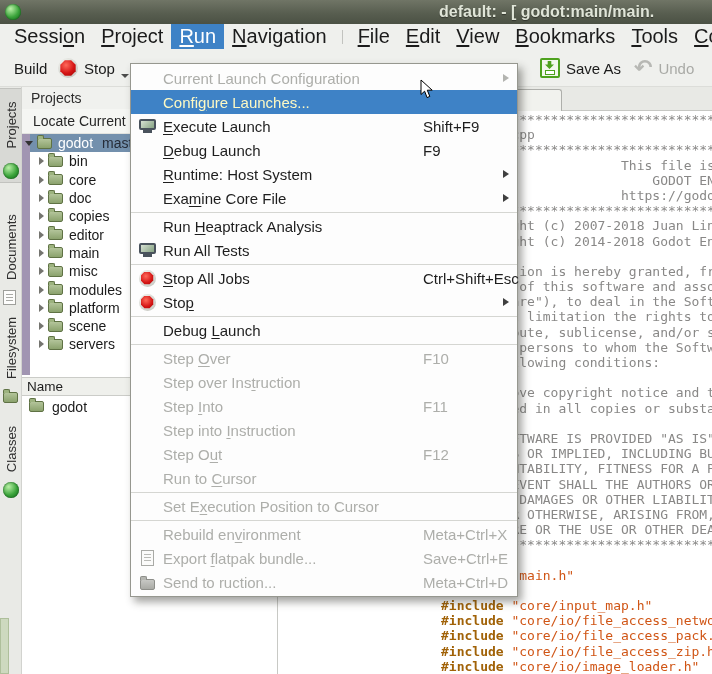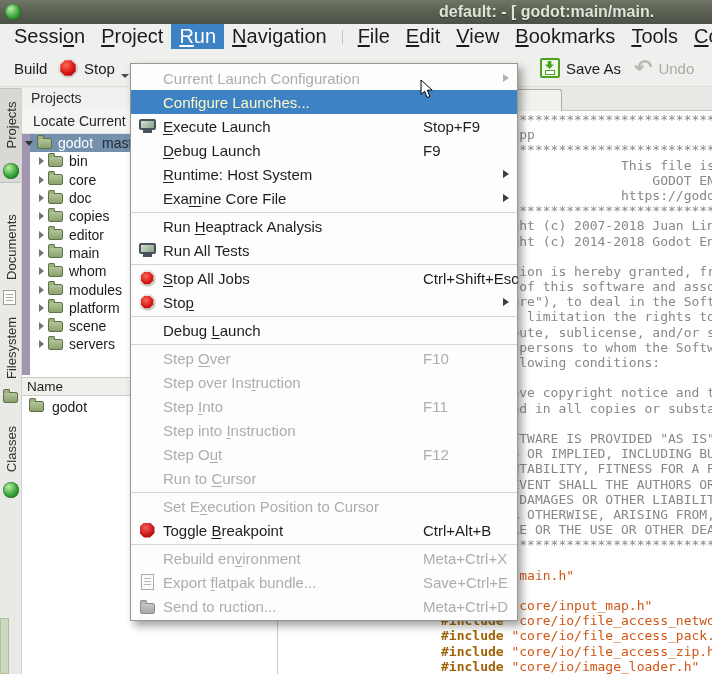--- a/index.html
+++ b/index.html
@@ -256,21 +256,21 @@
           <span class="lbl">editor</span>
         </div>
         <div class="trow child">
           <span class="exp closed"></span>
           <span class="ic-folder"></span>
           <span class="lbl">main</span>
         </div>
         <div class="trow child">
           <span class="exp closed"></span>
           <span class="ic-folder"></span>
-          <span class="lbl">whom</span>
+          <span class="lbl">misc</span>
         </div>
         <div class="trow child">
           <span class="exp closed"></span>
           <span class="ic-folder"></span>
           <span class="lbl">modules</span>
         </div>
         <div class="trow child">
           <span class="exp closed"></span>
           <span class="ic-folder"></span>
           <span class="lbl">platform</span>
@@ -308,21 +308,21 @@
         <span class="mi-sub"></span>
       </div>
       <div class="mi hl">
         <span class="mi-label">Confi<u>g</u>ure Launches...</span>
       </div>
       <div class="mi">
         <span class="mi-icon">
           <span class="ic-monitor"></span>
         </span>
         <span class="mi-label"><u>E</u>xecute Launch</span>
-        <span class="mi-short">Stop+F9</span>
+        <span class="mi-short">Shift+F9</span>
       </div>
       <div class="mi">
         <span class="mi-label"><u>D</u>ebug Launch</span>
         <span class="mi-short">F9</span>
       </div>
       <div class="mi">
         <span class="mi-label"><u>R</u>untime: Host System</span>
         <span class="mi-sub"></span>
       </div>
       <div class="mi">
@@ -376,27 +376,20 @@
       <div class="mi dis">
         <span class="mi-label">Step O<u>u</u>t</span>
         <span class="mi-short">F12</span>
       </div>
       <div class="mi dis">
         <span class="mi-label">Run to <u>C</u>ursor</span>
       </div>
       <div class="msep"></div>
       <div class="mi dis">
         <span class="mi-label">Set E<u>x</u>ecution Position to Cursor</span>
-      </div>
-      <div class="mi">
-        <span class="mi-icon">
-          <span class="ic-bp"></span>
-        </span>
-        <span class="mi-label">Toggle <u>B</u>reakpoint</span>
-        <span class="mi-short">Ctrl+Alt+B</span>
       </div>
       <div class="msep"></div>
       <div class="mi dis">
         <span class="mi-label">Rebuild en<u>v</u>ironment</span>
         <span class="mi-short">Meta+Ctrl+X</span>
       </div>
       <div class="mi dis">
         <span class="mi-icon">
           <span class="ic-doc"></span>
         </span>

